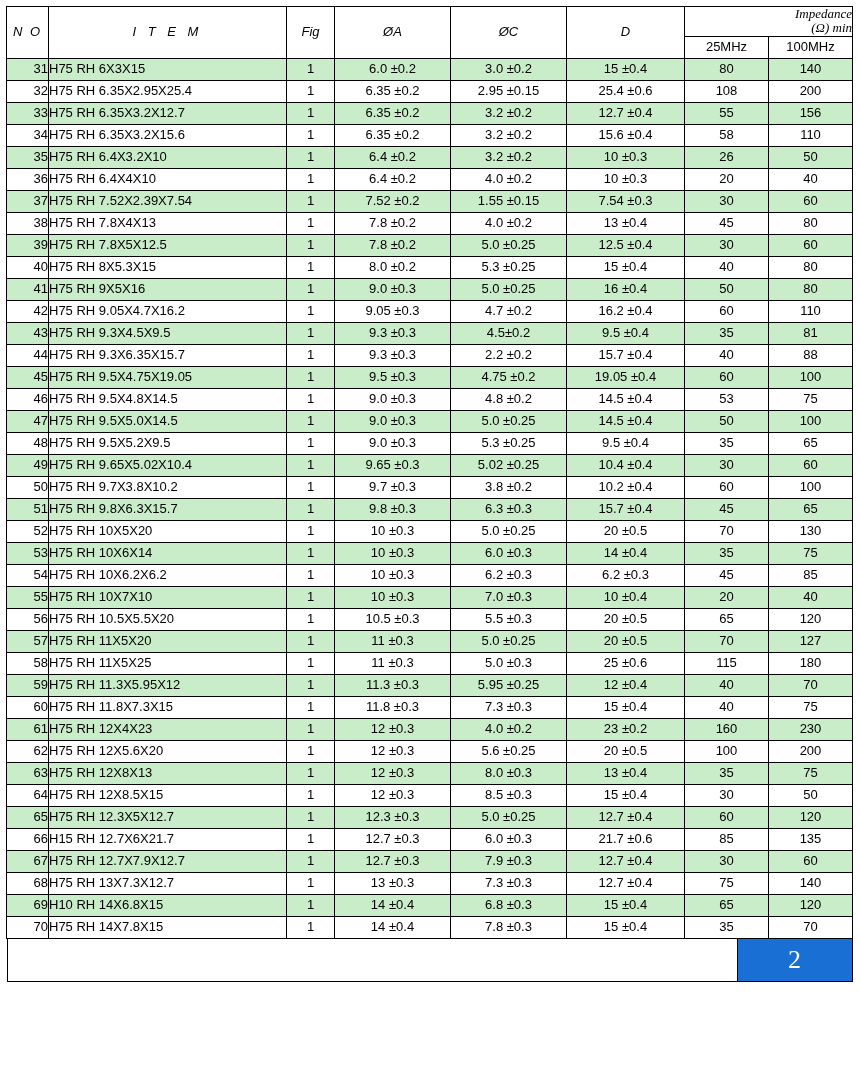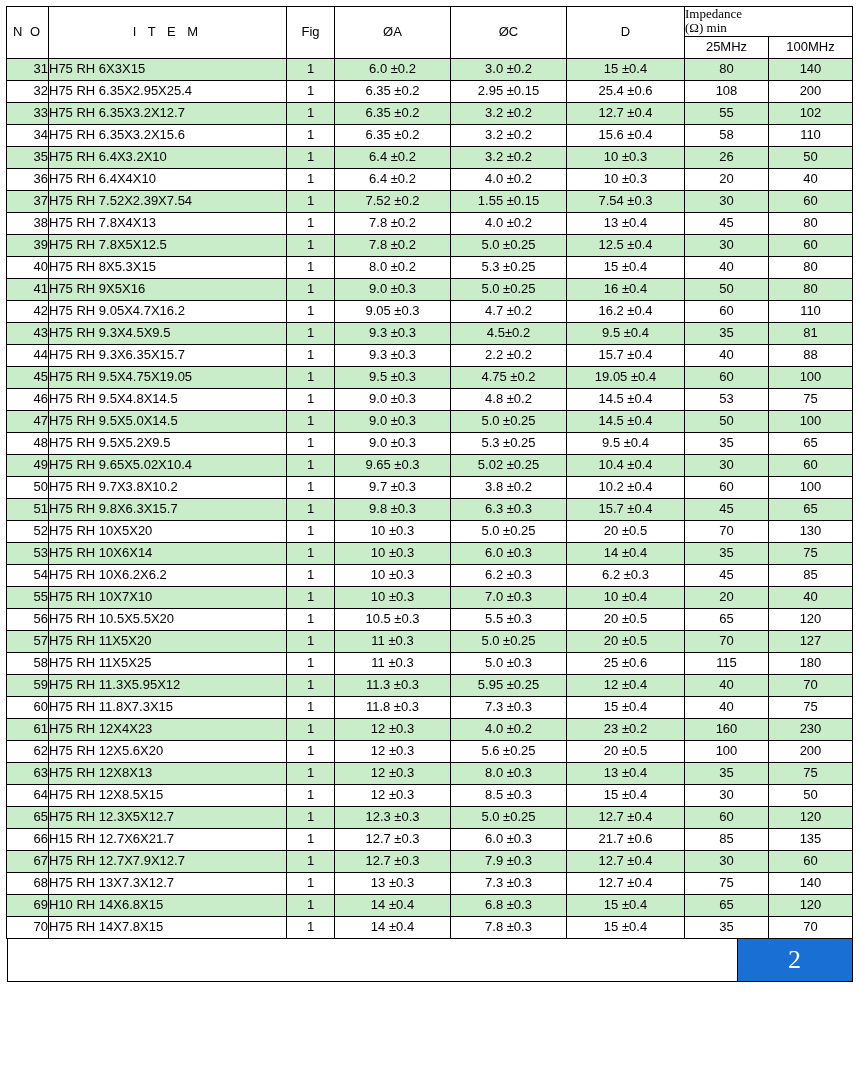--- a/index.html
+++ b/index.html
@@ -33,30 +33,32 @@
     font-size: 13px;
     line-height: 1.1;
     height: 22px;
     box-sizing: border-box;
   }
   
   .hdr-no, .hdr-item, .hdr-fig, .hdr-a, .hdr-c, .hdr-d {
     text-align: center;
     vertical-align: middle;
     font-size: 15px;
+    font-style: italic;
   }
   .hdr-no { letter-spacing: 2px; }
   .hdr-item { letter-spacing: 4px; }
   .hdr-imp-top {
-    text-align: left;
+    text-align: right;
     vertical-align: middle;
     font-size: 15px;
     font-family: "Liberation Serif", serif;
     line-height: 1.25;
     padding: 2px 0;
+    font-style: italic;
   }
   .hdr-imp-sub {
     text-align: center;
     vertical-align: middle;
     font-size: 13px;
     font-weight: bold;
     height: 20px;
     margin-top: 24px;
   }
   
@@ -149,21 +151,21 @@
           <td class="c-z2">200</td>
         </tr>
         <tr class="shade">
           <td class="c-no">33</td>
           <td class="c-item">H75 RH 6.35X3.2X12.7</td>
           <td class="c-fig">1</td>
           <td class="c-a">6.35 ±0.2</td>
           <td class="c-c">3.2 ±0.2</td>
           <td class="c-d">12.7 ±0.4</td>
           <td class="c-z1">55</td>
-          <td class="c-z2">102</td>
+          <td class="c-z2">156</td>
         </tr>
         <tr class="plain">
           <td class="c-no">34</td>
           <td class="c-item">H75 RH 6.35X3.2X15.6</td>
           <td class="c-fig">1</td>
           <td class="c-a">6.35 ±0.2</td>
           <td class="c-c">3.2 ±0.2</td>
           <td class="c-d">15.6 ±0.4</td>
           <td class="c-z1">58</td>
           <td class="c-z2">110</td>

